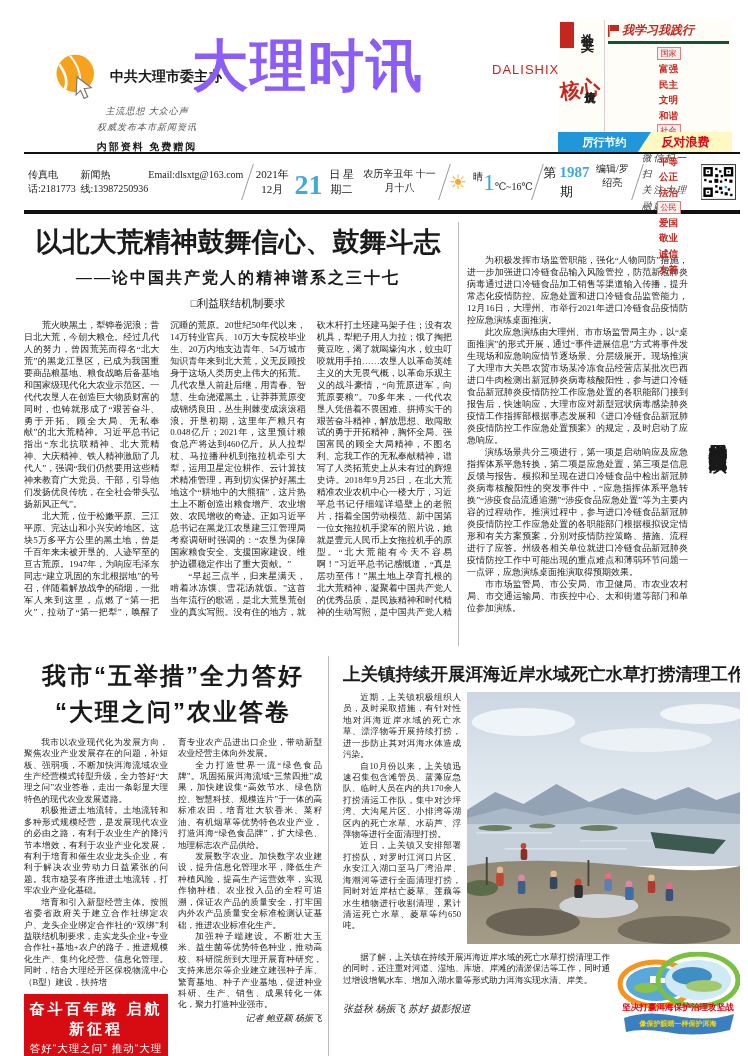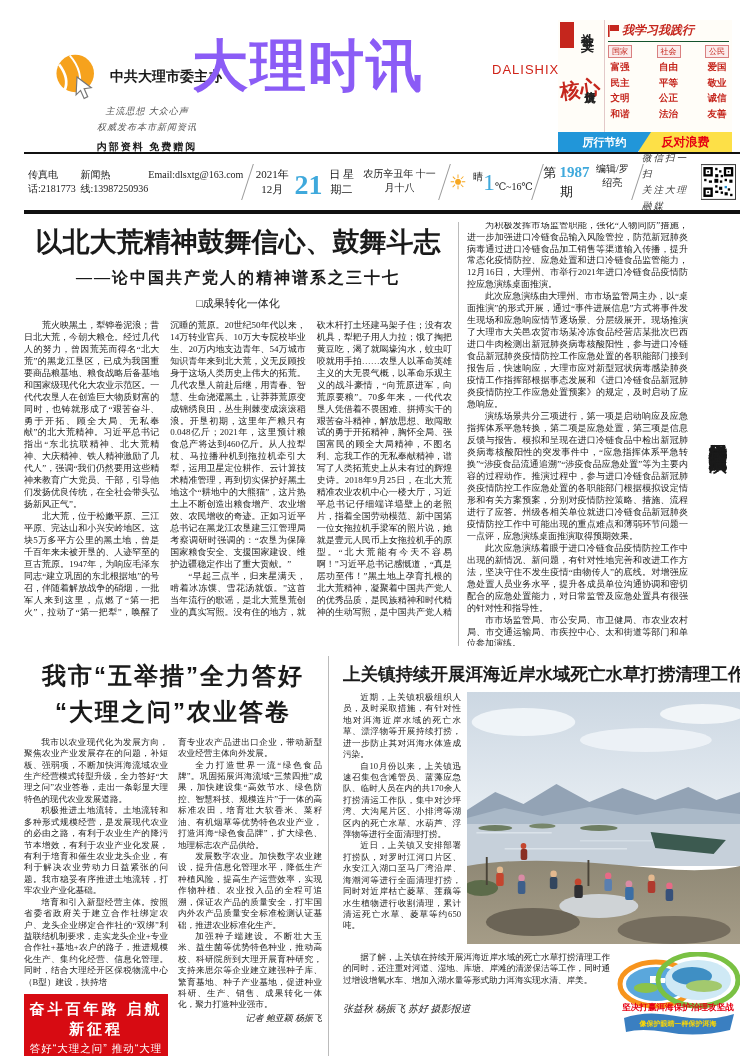--- a/index.html
+++ b/index.html
@@ -26,29 +26,29 @@
   .cv-flex{display:flex;height:112px;}
   .cv-left{width:46px;position:relative;border-right:1px solid #e3c9c9;}
   .cv-seal{position:absolute;left:2px;top:2px;width:14px;height:26px;background:#c5261d;}
   .cv-vert{writing-mode:vertical-rl;text-orientation:upright;font-weight:bold;color:#222;}
   .cv-sh{position:absolute;left:20px;top:2px;font-size:13px;letter-spacing:2px;}
   .cv-core{position:absolute;left:2px;top:56px;color:#c5261d;font-weight:900;font-size:20px;
            font-family:"Liberation Serif",serif;transform:rotate(-8deg);}
   .cv-val{position:absolute;left:24px;top:62px;font-size:11px;letter-spacing:1px;}
   .cv-right{flex:1;padding:2px 3px;}
   .cv-title{color:#c5261d;font-weight:bold;font-size:12px;font-style:italic;white-space:nowrap;
-            border-bottom:1px solid #14532d;padding-bottom:2px;display:flex;align-items:center;gap:3px;}
-  .cv-grid{display:flex;justify-content:space-between;margin-top:3px;}
+            border-bottom:3px solid #14532d;padding-bottom:2px;display:flex;align-items:center;gap:3px;}
+  .cv-grid{display:flex;justify-content:space-between;margin-top:3px;flex-direction:column;}
   .cv-col{display:flex;flex-direction:column;align-items:center;gap:1px;}
   .cv-chip{font-size:8px;color:#c5261d;border:1px solid #d98080;background:#fbecec;padding:0 3px;margin-bottom:1px;}
   .cv-item{font-size:9.5px;color:#c5261d;font-weight:bold;line-height:1.55;}
   .cv-strip{display:flex;height:20px;font-weight:bold;text-align:center;}
   .cv-strip-left{flex:1;background:#2196d9;color:#fff;font-size:11px;display:flex;align-items:center;
                  justify-content:center;clip-path:polygon(0 0,100% 0,86% 100%,0 100%);}
-  .cv-strip-right{flex:1;background:#fde047;color:#e60012;font-size:12px;display:flex;align-items:flex-end;
+  .cv-strip-right{flex:1;background:#fef9c3;color:#e60012;font-size:12px;display:flex;align-items:flex-end;
                   justify-content:center;margin-left:-12px;padding-bottom:1px;}
 
   
   .infobar{border-top:2px solid #111;border-bottom:4px solid #111;height:52px;
            display:flex;align-items:center;justify-content:space-between;padding:2px 4px;}
   .ib-seg{display:flex;justify-content:center;font-size:10px;line-height:1.4;}
   .ib-sep{width:1px;height:36px;background:#999;transform:skewX(-18deg);margin:0 4px;}
   .blue{color:#3fa9dc;}
   .ib-date-row{display:flex;align-items:flex-end;gap:2px;font-size:11px;}
   .ib-day{font-size:28px;line-height:0.9;font-weight:bold;}
@@ -244,36 +244,35 @@
             <rect x="37" y="37" width="3" height="3" fill="#000"></rect>
         </svg>
       </div>
     </div>
 
     <div class="top-region">
 
       <div class="lead">
         <div class="lead-headline">以北大荒精神鼓舞信心、鼓舞斗志</div>
         <div class="lead-subhead">——论中国共产党人的精神谱系之三十七</div>
-        <div class="lead-byline">□成果转化一体化</div>
+        <div class="lead-byline">□利益联结机制要求</div>
         <div class="np-body cols3">
           <p>荒火映黑土，犁铧卷泥浪；昔日北大荒，今朝大粮仓。经过几代人的努力，曾因荒芜而得名“北大荒”的黑龙江垦区，已成为我国重要商品粮基地、粮食战略后备基地和国家级现代化大农业示范区。一代代农垦人在创造巨大物质财富的同时，也铸就形成了“艰苦奋斗、勇于开拓、顾全大局、无私奉献”的北大荒精神。习近平总书记指出“东北抗联精神、北大荒精神、大庆精神、铁人精神激励了几代人”，强调“我们仍然要用这些精神来教育广大党员、干部，引导他们发扬优良传统，在全社会带头弘扬新风正气”。</p>
           <p>北大荒，位于松嫩平原、三江平原、完达山和小兴安岭地区。这块5万多平方公里的黑土地，曾是千百年来未被开垦的、人迹罕至的亘古荒原。1947年，为响应毛泽东同志“建立巩固的东北根据地”的号召，伴随着解放战争的硝烟，一批军人来到这里，点燃了“第一把火”，拉动了“第一把犁”，唤醒了沉睡的荒原。20世纪50年代以来，14万转业官兵、10万大专院校毕业生、20万内地支边青年、54万城市知识青年来到北大荒，义无反顾投身于这场人类历史上伟大的拓荒。几代农垦人前赴后继，用青春、智慧、生命浇灌黑土，让莽莽荒原变成锦绣良田，丛生荆棘变成滚滚稻浪。开垦初期，这里年产粮只有0.048亿斤；2021年，这里预计粮食总产将达到460亿斤。从人拉犁杖、马拉播种机到拖拉机牵引大犁，运用卫星定位耕作、云计算技术精准管理，再到切实保护好黑土地这个“耕地中的大熊猫”，这片热土上不断创造出粮食增产、农业增效、农民增收的奇迹。正如习近平总书记在黑龙江农垦建三江管理局考察调研时强调的：“农垦为保障国家粮食安全、支援国家建设、维护边疆稳定作出了重大贡献。”</p>
           <p>“早起三点半，归来星满天，啃着冰冻馍、雪花汤就饭。”这首当年流行的歌谣，是北大荒垦荒创业的真实写照。没有住的地方，就砍木杆打土坯建马架子住；没有农机具，犁耙子用人力拉；饿了掏把黄豆吃，渴了就喝壕沟水，蚊虫叮咬就用手拍……农垦人以革命英雄主义的大无畏气概，以革命乐观主义的战斗豪情，“向荒原进军，向荒原要粮”。70多年来，一代代农垦人凭借着不畏困难、拼搏实干的艰苦奋斗精神，解放思想、敢闯敢试的勇于开拓精神，胸怀全局、强国富民的顾全大局精神，不图名利、忘我工作的无私奉献精神，谱写了人类拓荒史上从未有过的辉煌史诗。2018年9月25日，在北大荒精准农业农机中心一楼大厅，习近平总书记仔细端详墙壁上的老照片，指着全国劳动模范、新中国第一位女拖拉机手梁军的照片说，她就是壹元人民币上女拖拉机手的原型。“北大荒能有今天不容易啊！”习近平总书记感慨道，“真是居功至伟！”黑土地上孕育扎根的北大荒精神，凝聚着中国共产党人的优秀品质，是民族精神和时代精神的生动写照，是中国共产党人精神谱系的重要组成部分，永远是中华民族宝贵的精神财富。（下转第二版）</p>
         </div>
       </div>
 
       <div class="v-divider"></div>
 
       <div class="right-art">
         <div class="np-body right-body">
           <p>为积极发挥市场监管职能，强化“人物同防”措施，进一步加强进口冷链食品输入风险管控，防范新冠肺炎病毒通过进口冷链食品加工销售等渠道输入传播，提升常态化疫情防控、应急处置和进口冷链食品监管能力，12月16日，大理州、市举行2021年进口冷链食品疫情防控应急演练桌面推演。</p>
           <p>此次应急演练由大理州、市市场监管局主办，以“桌面推演”的形式开展，通过“事件进展信息”方式将事件发生现场和应急响应情节逐场景、分层级展开。现场推演了大理市大关邑农贸市场某冷冻食品经营店某批次巴西进口牛肉检测出新冠肺炎病毒核酸阳性，参与进口冷链食品新冠肺炎疫情防控工作应急处置的各职能部门接到报告后，快速响应，大理市应对新型冠状病毒感染肺炎疫情工作指挥部根据事态发展和《进口冷链食品新冠肺炎疫情防控工作应急处置预案》的规定，及时启动了应急响应。</p>
           <p>演练场景共分三项进行，第一项是启动响应及应急指挥体系平急转换，第二项是应急处置，第三项是信息反馈与报告。模拟和呈现在进口冷链食品中检出新冠肺炎病毒核酸阳性的突发事件中，“应急指挥体系平急转换”“涉疫食品流通追溯”“涉疫食品应急处置”等为主要内容的过程动作。推演过程中，参与进口冷链食品新冠肺炎疫情防控工作应急处置的各职能部门根据模拟设定情形和有关方案预案，分别对疫情防控策略、措施、流程进行了应答。州级各相关单位就进口冷链食品新冠肺炎疫情防控工作中可能出现的重点难点和薄弱环节问题一一点评，应急演练桌面推演取得预期效果。</p>
-          <p>此次应急演练着眼于进口冷链食品疫情防控工作中出现的新情况、新问题，有针对性地完善和改进工作方法，坚决守住不发生疫情“由物传人”的底线。对增强应急处置人员业务水平，提升各成员单位沟通协调和密切配合的应急处置能力，对日常监管及应急处置具有很强的针对性和指导性。</p>
           <p>市市场监管局、市公安局、市卫健局、市农业农村局、市交通运输局、市疾控中心、太和街道等部门和单位参加演练。</p>
 
         </div>
         <div class="vert-headline">州市举行进口冷链食品疫情防控应急演练桌面推演</div>
       </div>
     </div>
 
     <div class="bottom-region">
 
       <div class="agri">

